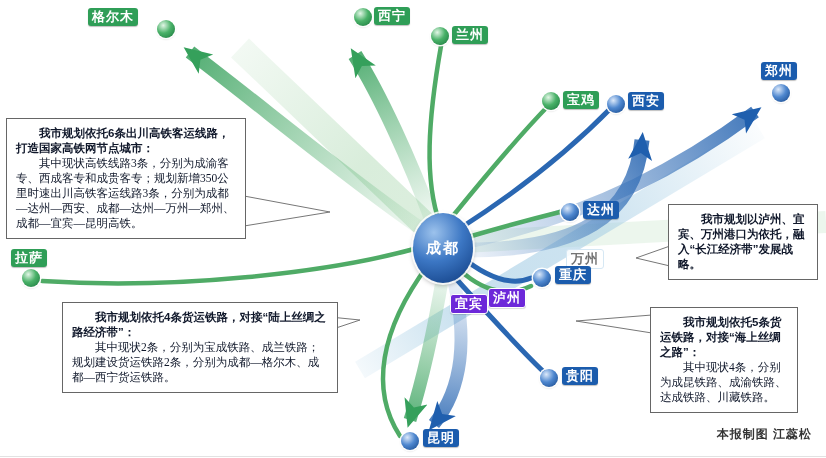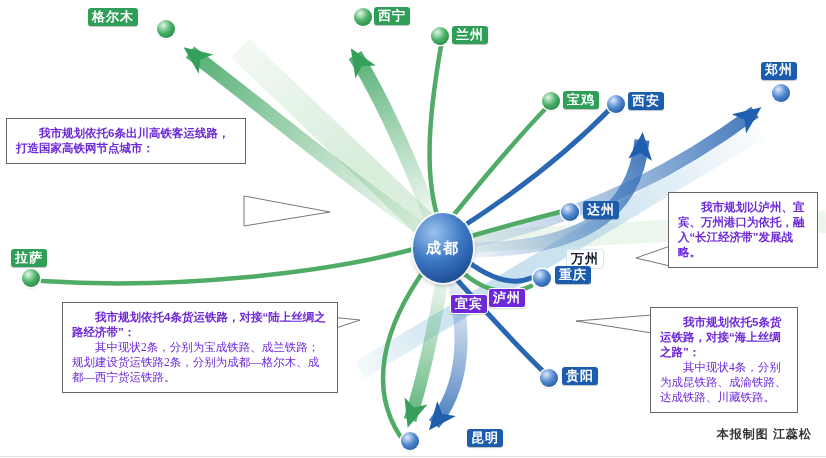--- a/index.html
+++ b/index.html
@@ -6,35 +6,35 @@
   #stage{position:relative;width:826px;height:458px;background:#fff;overflow:hidden;
          font-family:"Liberation Sans",sans-serif;}
   #stage::after{content:"";position:absolute;left:0;right:0;bottom:1px;border-bottom:1px solid #e2e2e2;}
   svg.map{position:absolute;left:0;top:0;z-index:1;}
 
   .chip{position:absolute;z-index:3;display:inline-block;padding:2px 4px;border-radius:3px;
         font-size:13px;font-weight:bold;color:#fff;letter-spacing:1px;line-height:1.1;white-space:nowrap;}
   .chip.green{background:#2f9e57;box-shadow:0 1px 1px rgba(0,0,0,.25);}
   .chip.blue{background:#1b5cad;box-shadow:0 1px 1px rgba(0,0,0,.25);}
   .chip.lightblue{background:#6d28d9;border:1px solid #fff;box-shadow:0 1px 1px rgba(0,0,0,.15);}
-  .chip.pale{background:rgba(255,255,255,.85);color:#0f172a;border:1px solid #d6e8f4;}
+  .chip.pale{background:rgba(255,255,255,.85);color:#737373;border:1px solid #d6e8f4;}
 
   .ball{position:absolute;z-index:3;width:18px;height:18px;border-radius:50%;
         box-shadow:0 0 0 1.5px rgba(255,255,255,.95),0 1px 2px rgba(0,0,0,.35);}
   .ball.green{background:radial-gradient(circle at 35% 30%,#e2f6e6,#49b168 45%,#1b7a3e 95%);}
   .ball.blue{background:radial-gradient(circle at 35% 30%,#dce9fa,#4e87cf 45%,#17498d 95%);}
 
   .hub{position:absolute;z-index:4;width:60px;height:70px;border-radius:50%;
        background:radial-gradient(circle at 35% 28%,#9cc2ec,#3c77c4 45%,#113e83 95%);
        box-shadow:0 0 0 2px rgba(255,255,255,.85),0 2px 5px rgba(0,0,0,.35);
        display:flex;align-items:center;justify-content:center;
        color:#fff;font-weight:bold;font-size:15px;letter-spacing:2px;}
 
   .bubble{position:absolute;z-index:5;box-sizing:border-box;background:#fff;border:1px solid #666;
-          padding:7px 9px;color:#6d28d9;}
+          padding:7px 9px;color:#0f172a;}
   .bubble p{margin:0;text-indent:2em;}
   .bubble .lead{font-weight:bold;font-size:11.5px;line-height:1.3;font-family:"Liberation Sans",sans-serif;}
   .bubble .body{font-size:11.5px;line-height:1.3;font-family:"Liberation Serif",serif;}
 
   .credit{position:absolute;z-index:5;right:14px;top:426px;font-size:12px;font-weight:bold;color:#333;
           letter-spacing:1px;}
 </style>
 </head>
 <body>
 
@@ -125,45 +125,46 @@
       <div class="chip green" style="left: 88px; top: 8px;">格尔木</div>
       <div class="ball green" style="left: 354px; top: 8px;"></div>
       <div class="chip green" style="left: 374px; top: 7px;">西宁</div>
       <div class="ball green" style="left: 431px; top: 27px;"></div>
       <div class="chip green" style="left: 452px; top: 26px;">兰州</div>
       <div class="ball green" style="left: 542px; top: 92px;"></div>
       <div class="chip green" style="left: 563px; top: 91px;">宝鸡</div>
       <div class="ball blue" style="left: 607px; top: 95px;"></div>
       <div class="chip blue" style="left: 628px; top: 92px;">西安</div>
       <div class="ball blue" style="left: 772px; top: 84px;"></div>
-      <div class="chip blue" style="left: 761px; top: 62px; font-family: Liberation Mono, monospace;">郑州</div>
+      <div class="chip blue" style="left: 761px; top: 62px;">郑州</div>
       <div class="ball blue" style="left: 561px; top: 203px;"></div>
       <div class="chip blue" style="left: 583px; top: 201px;">达州</div>
       <div class="chip pale" style="left: 566px; top: 249px;">万州</div>
       <div class="ball blue" style="left: 533px; top: 269px;"></div>
       <div class="chip blue" style="left: 555px; top: 266px;">重庆</div>
       <div class="chip lightblue" style="left: 488px; top: 288px;">泸州</div>
       <div class="chip lightblue" style="left: 450px; top: 294px;">宜宾</div>
       <div class="ball blue" style="left: 540px; top: 369px;"></div>
       <div class="chip blue" style="left: 562px; top: 367px;">贵阳</div>
       <div class="ball blue" style="left: 401px; top: 432px;"></div>
-      <div class="chip blue" style="left: 423px; top: 429px; margin-left: 44px;">昆明</div>
+      <div class="chip blue" style="left: 423px; top: 429px;">昆明</div>
       <div class="ball green" style="left: 22px; top: 269px;"></div>
       <div class="chip green" style="left: 11px; top: 249px;">拉萨</div>
     </div>
 
   <div class="hub" style="left:413px;top:213px;">
     <span>成都</span>
   </div>
 
   <div class="bubble" style="left:6px;top:118px;width:240px;">
     <p class="lead">我市规划依托6条出川高铁客运线路，打造国家高铁网节点城市：</p>
+    <p class="body">其中现状高铁线路3条，分别为成渝客专、西成客专和成贵客专；规划新增350公里时速出川高铁客运线路3条，分别为成都—达州—西安、成都—达州—万州—郑州、成都—宜宾—昆明高铁。</p>
   </div>
 
-  <div class="bubble" style="left:668px;top:192px;width:150px;">
+  <div class="bubble" style="left:668px;top:204px;width:150px;">
     <p class="lead">我市规划以泸州、宜宾、万州港口为依托，融入“长江经济带”发展战略。</p>
   </div>
 
   <div class="bubble" style="left:62px;top:302px;width:276px;">
     <p class="lead">我市规划依托4条货运铁路，对接“陆上丝绸之路经济带”：</p>
     <p class="body">其中现状2条，分别为宝成铁路、成兰铁路；规划建设货运铁路2条，分别为成都—格尔木、成都—西宁货运铁路。</p>
   </div>
 
   <div class="bubble" style="left:650px;top:307px;width:148px;">
     <p class="lead">我市规划依托5条货运铁路，对接“海上丝绸之路”：</p>

